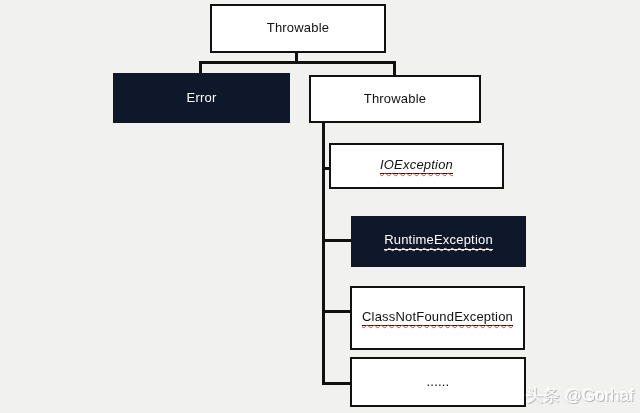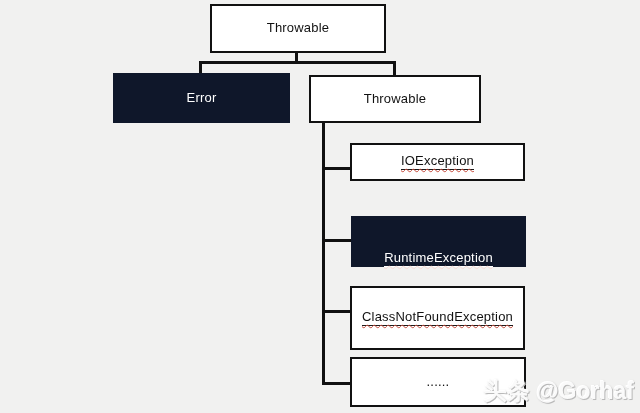--- a/index.html
+++ b/index.html
@@ -45,40 +45,40 @@
     text-decoration-color: #F7D8D2;
   }
   .line {
     position: absolute;
     background: #111111;
   }
   
   .n-throwable        { left: 210px; top: 4px;   width: 176px; height: 49px; }
   .n-error            { left: 113px; top: 73px;  width: 177px; height: 50px; }
   .n-exception        { left: 309px; top: 75px;  width: 172px; height: 48px; }
-  .n-ioexception      { left: 350px; top: 143px; width: 175px; height: 38px; }
-  .n-runtimeexception { left: 351px; top: 216px; width: 175px; height: 51px; align-items: flex-end; }
+  .n-ioexception      { left: 329px; top: 143px; width: 175px; height: 46px; font-style: italic; }
+  .n-runtimeexception { left: 351px; top: 216px; width: 175px; height: 51px; }
   .n-classnotfound    { left: 350px; top: 286px; width: 175px; height: 64px; }
   .n-ellipsis         { left: 350px; top: 357px; width: 176px; height: 50px; }
   
   .c-stub-top      { left: 295px; top: 53px;  width: 3px;   height: 10px; }
   .c-hbar          { left: 199px; top: 61px;  width: 197px; height: 3px; }
   .c-stub-error    { left: 199px; top: 61px;  width: 3px;   height: 13px; }
   .c-stub-except   { left: 393px; top: 61px;  width: 3px;   height: 15px; }
   .c-trunk         { left: 322px; top: 123px; width: 3px;   height: 262px; }
   .c-branch-io     { left: 322px; top: 167px; width: 29px;  height: 3px; }
   .c-branch-rt     { left: 322px; top: 239px; width: 30px;  height: 3px; }
   .c-branch-cnf    { left: 322px; top: 310px; width: 29px;  height: 3px; }
   .c-branch-more   { left: 322px; top: 382px; width: 29px;  height: 3px; }
   .watermark {
     position: absolute;
     right: 6px;
     bottom: 6px;
-    font-size: 23px;
-    font-weight: bold;
+    font-size: 17px;
+    font-weight: normal;
     color: #FAFAFA;
     text-shadow: 1px 1px 0 #B9B9B9, -1px -1px 0 #FFFFFF, 0 0 2px #C6C6C6;
     white-space: nowrap;
   }
 </style>
 </head>
 <body>
 
 <div class="stage">
 

